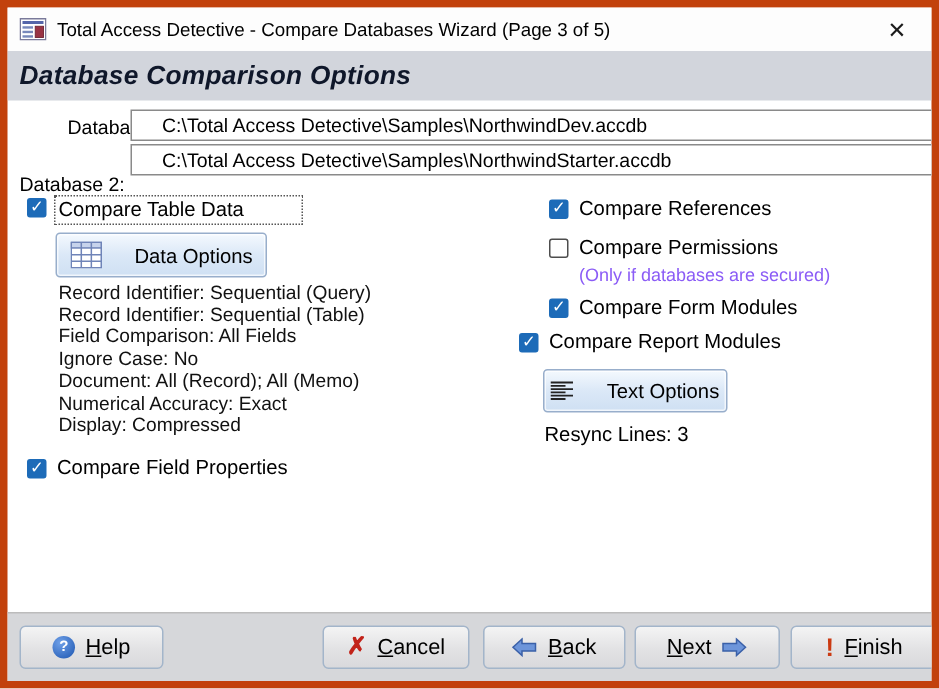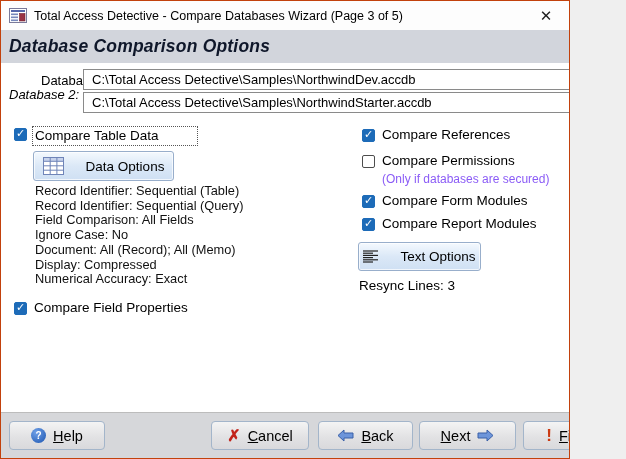--- a/index.html
+++ b/index.html
@@ -1,21 +1,21 @@
 <!DOCTYPE html>
 <html><head>
 <meta charset="utf-8">
 <style>
   * { box-sizing: border-box; margin: 0; padding: 0; }
   html,body { background:#efefef; }
   body { font-family:"Liberation Sans","DejaVu Sans",sans-serif; }
 
   .window {
-    position:relative; width:570px; height:459px;
-    background:#ffffff; border:1px solid #c2410c; overflow:hidden;
+    position:relative; width:626px; height:459px;
+    background:#ffffff; border:5px solid #c2410c; overflow:hidden;
   }
 
   
   .titlebar {
     position:absolute; left:0; top:0; width:100%; height:29px;
     background:#fdfdfd; display:flex; align-items:center; padding:0 8px;
   }
   .titlebar .app-icon { width:18px; height:15px; margin-right:7px; flex:0 0 auto; }
   .titlebar .title-text { font-size:12.5px; color:#000; white-space:nowrap; }
   .close-btn {
@@ -32,21 +32,21 @@
   .heading-band .heading {
     font-size:17.5px; font-weight:bold; font-style:italic; color:#0f172a;
     letter-spacing:0.2px;
   }
 
   
   .db-label { position:absolute; font-size:13px; color:#000; }
   .db-input {
     position:absolute; left:82px; width:535px; height:21px;
     border:1px solid #8a8a8a; background:#fff; font-family:inherit;
-    font-size:13px; color:#000; padding:1px 8px; border-radius:0;
+    font-size:13px; color:#000; padding:1px 20px; border-radius:0;
   }
 
   
   .cb-row { position:absolute; display:flex; align-items:flex-start; }
   .cb {
     width:13px; height:13px; border-radius:2px; margin-top:2px;
     border:1px solid #4d4d4d; background:#fff; flex:0 0 auto;
     position:relative; display:inline-block;
   }
   .cb[data-checked="true"] { background:#1d6bb8; border-color:#1d6bb8; }
@@ -113,48 +113,48 @@
     <span class="title-text">Total Access Detective - Compare Databases Wizard (Page 3 of 5)</span>
     <span class="close-btn">✕</span>
   </div>
 
   <div class="heading-band">
     <span class="heading">Database Comparison Options</span>
   </div>
 
   <span class="db-label" style="left:8px; top:72px;margin-left:32px;">Database 1:</span>
   <input class="db-input" style="top: 68px;" readonly="" value="C:\Total Access Detective\Samples\NorthwindDev.accdb">
-  <span class="db-label" style="left:8px; top:86px;font-style:italic;">Database 2:</span>
+  <span class="db-label" style="left:8px; top:110px;">Database 2:</span>
   <input class="db-input" style="top: 91px;" readonly="" value="C:\Total Access Detective\Samples\NorthwindStarter.accdb">
 
   <div class="cb-row" style="left:13px; top:125px;">
     <span class="cb" data-checked="true"></span>
     <span class="cb-label focus-outline">Compare Table Data</span>
   </div>
 
   <button class="theme-btn" style="left:32px; top:150px; width:141px; height:30px;">
     <svg width="21" height="18" viewBox="0 0 21 18">
       <rect x="0.5" y="0.5" width="20" height="17" fill="#ffffff" stroke="#6f84b8"></rect>
       <rect x="0.5" y="0.5" width="20" height="3.8" fill="#c7d3ec" stroke="#6f84b8"></rect>
       <line x1="0.5" y1="8.8" x2="20.5" y2="8.8" stroke="#6f84b8"></line>
       <line x1="0.5" y1="13.2" x2="20.5" y2="13.2" stroke="#6f84b8"></line>
       <line x1="7.2" y1="0.5" x2="7.2" y2="17.5" stroke="#6f84b8"></line>
       <line x1="13.9" y1="0.5" x2="13.9" y2="17.5" stroke="#6f84b8"></line>
     </svg>
     <span>Data Options</span>
   </button>
 
   <div class="summary">
+    <div>Record Identifier: Sequential (Query)</div>
     <div>Record Identifier: Sequential (Table)</div>
-    <div>Record Identifier: Sequential (Query)</div>
     <div>Field Comparison: All Fields</div>
     <div>Ignore Case: No</div>
     <div>Document: All (Record); All (Memo)</div>
+    <div>Numerical Accuracy: Exact</div>
     <div>Display: Compressed</div>
-    <div>Numerical Accuracy: Exact</div>
   </div>
 
   <div class="cb-row" style="left:13px; top:299px;justify-content:space-between;">
     <span class="cb" data-checked="true"></span>
     <span class="cb-label">Compare Field Properties</span>
   </div>
 
   <div class="cb-row" style="left:361px; top:126px;">
     <span class="cb" data-checked="true"></span>
     <span class="cb-label">Compare References</span>
@@ -164,21 +164,21 @@
     <span class="cb" data-checked="false"></span>
     <span class="cb-label">Compare Permissions</span>
   </div>
   <span class="cb-note" style="left:381px; top:171px;">(Only if databases are secured)</span>
 
   <div class="cb-row" style="left:361px; top:192px;">
     <span class="cb" data-checked="true"></span>
     <span class="cb-label">Compare Form Modules</span>
   </div>
 
-  <div class="cb-row" style="left:361px; top:215px;">
+  <div class="cb-row" style="left:341px; top:215px;">
     <span class="cb" data-checked="true"></span>
     <span class="cb-label">Compare Report Modules</span>
   </div>
 
   <button class="theme-btn" style="left:357px; top:241px; width:123px; height:29px;">
     <svg width="15" height="14" viewBox="0 0 15 14">
       <line x1="0" y1="1" x2="15" y2="1" stroke="#222" stroke-width="1.2"></line>
       <line x1="0" y1="3.2" x2="10" y2="3.2" stroke="#222" stroke-width="1.2"></line>
       <line x1="0" y1="5.4" x2="15" y2="5.4" stroke="#222" stroke-width="1.2"></line>
       <line x1="0" y1="7.6" x2="10" y2="7.6" stroke="#222" stroke-width="1.2"></line>

